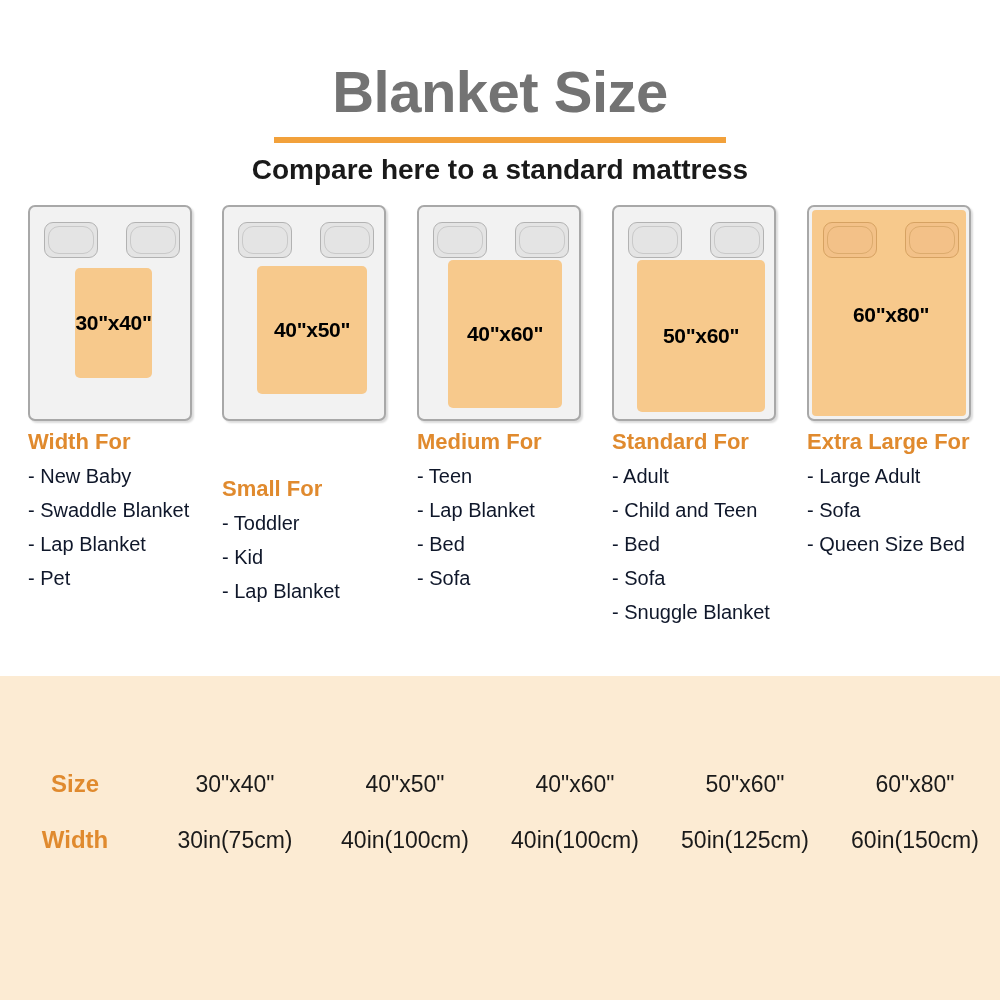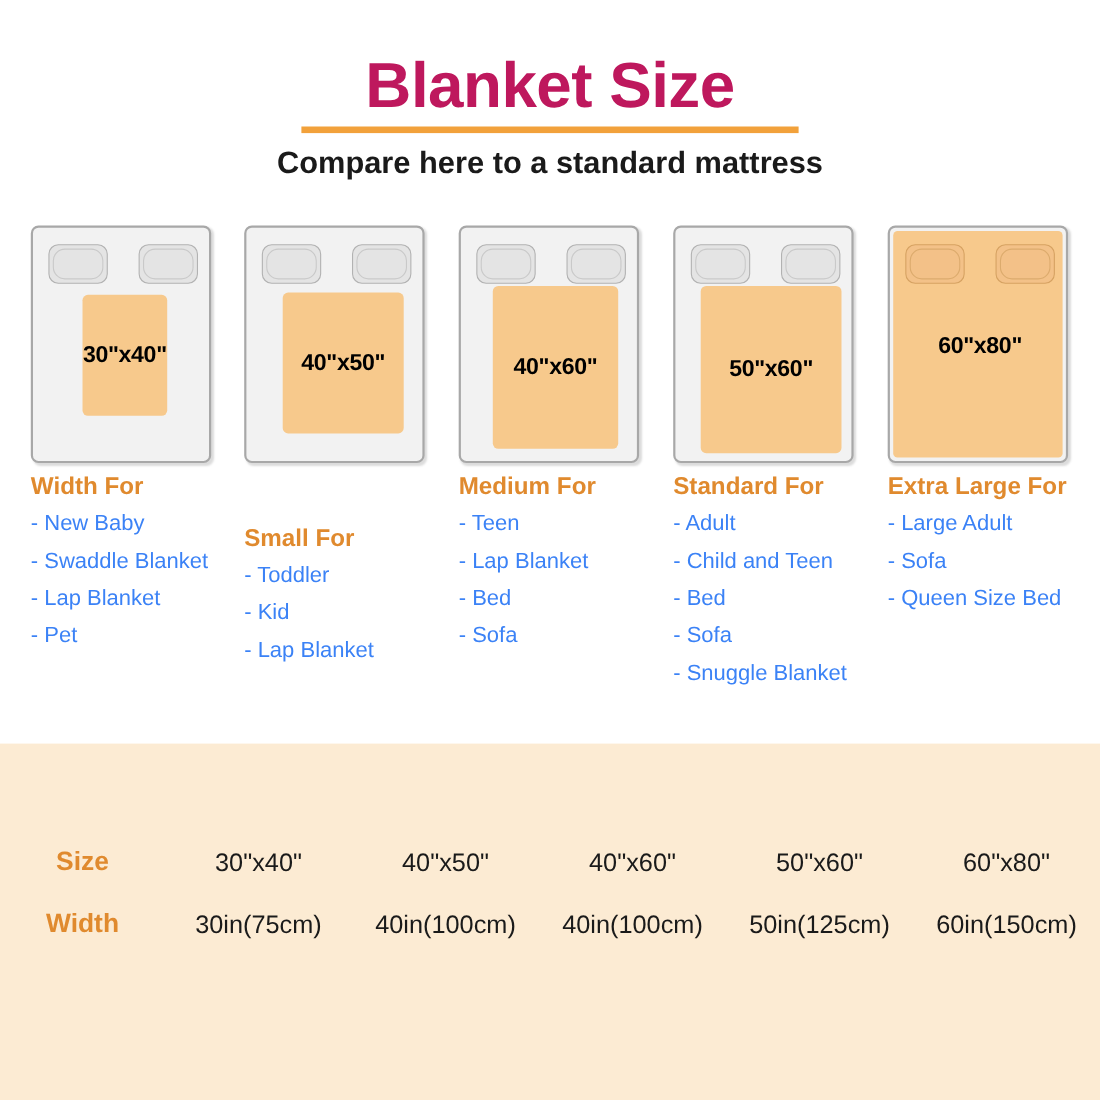--- a/index.html
+++ b/index.html
@@ -16,24 +16,24 @@
   }
 
   
   .header {
     text-align: center;
     padding-top: 48px;
   }
   .title {
     font-size: 58px;
     font-weight: bold;
-    color: #be185d;
+    color: #737373;
     letter-spacing: -0.5px;
     line-height: 1.05;
-    margin: 0;
+    margin: 14px;
   }
   .title-underline {
     width: 452px;
     height: 6px;
     background: #F2A13B;
     margin: 6px auto 0 auto;
   }
   .subtitle {
     font-size: 28px;
     color: #1a1a1a;
@@ -153,21 +153,21 @@
     white-space: nowrap;
     line-height: 1.1;
   }
   .cat-list {
     list-style: none;
     margin: 0;
     padding: 0;
   }
   .cat-list li {
     font-size: 20px;
-    color: #3b82f6;
+    color: #0f172a;
     line-height: 1.0;
     margin-bottom: 14px;
     white-space: nowrap;
   }
 
   
   .spec-panel {
     position: absolute;
     left: 0;
     top: 676px;

